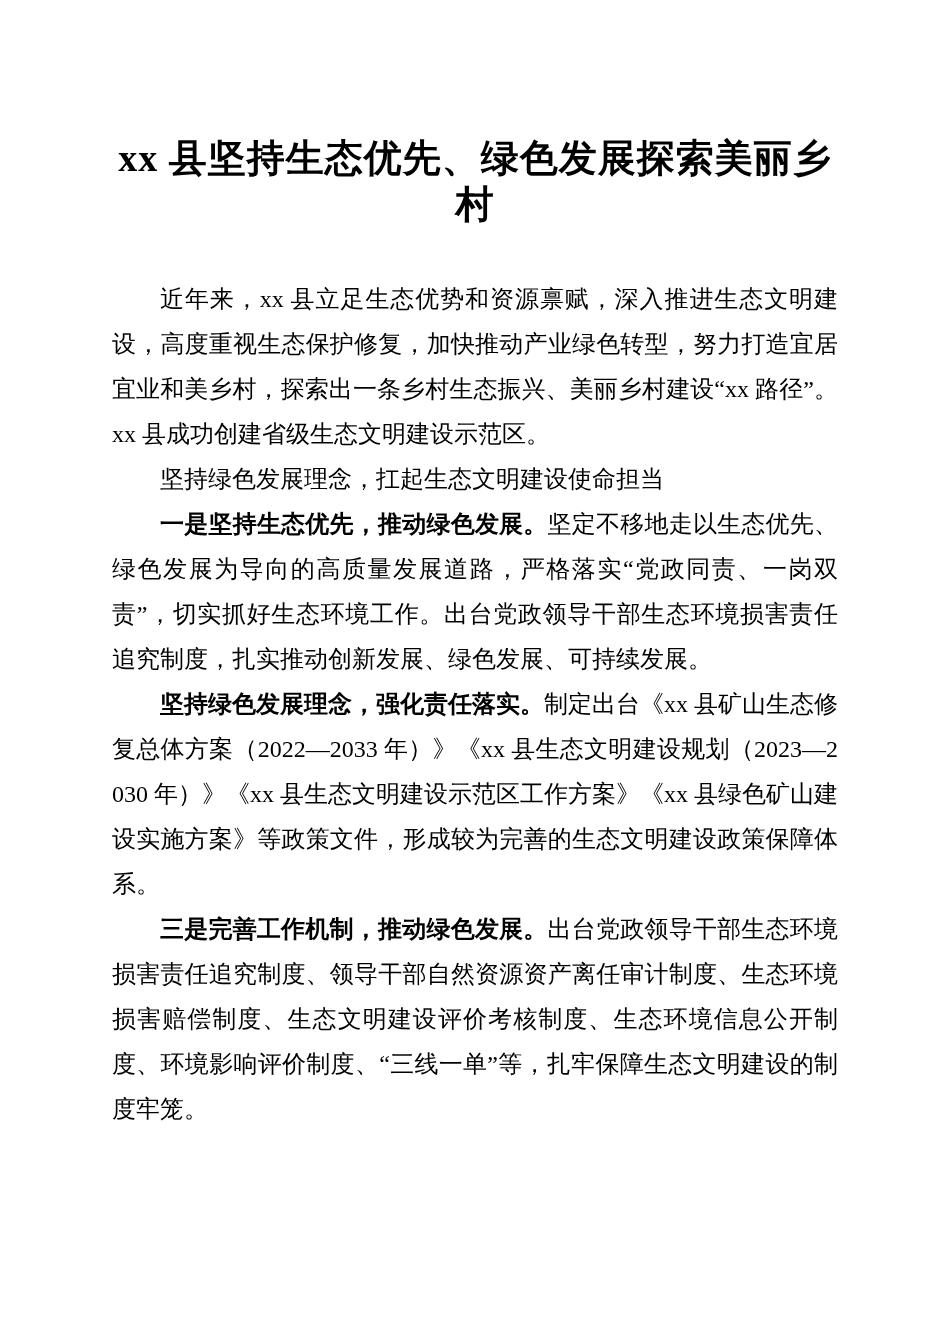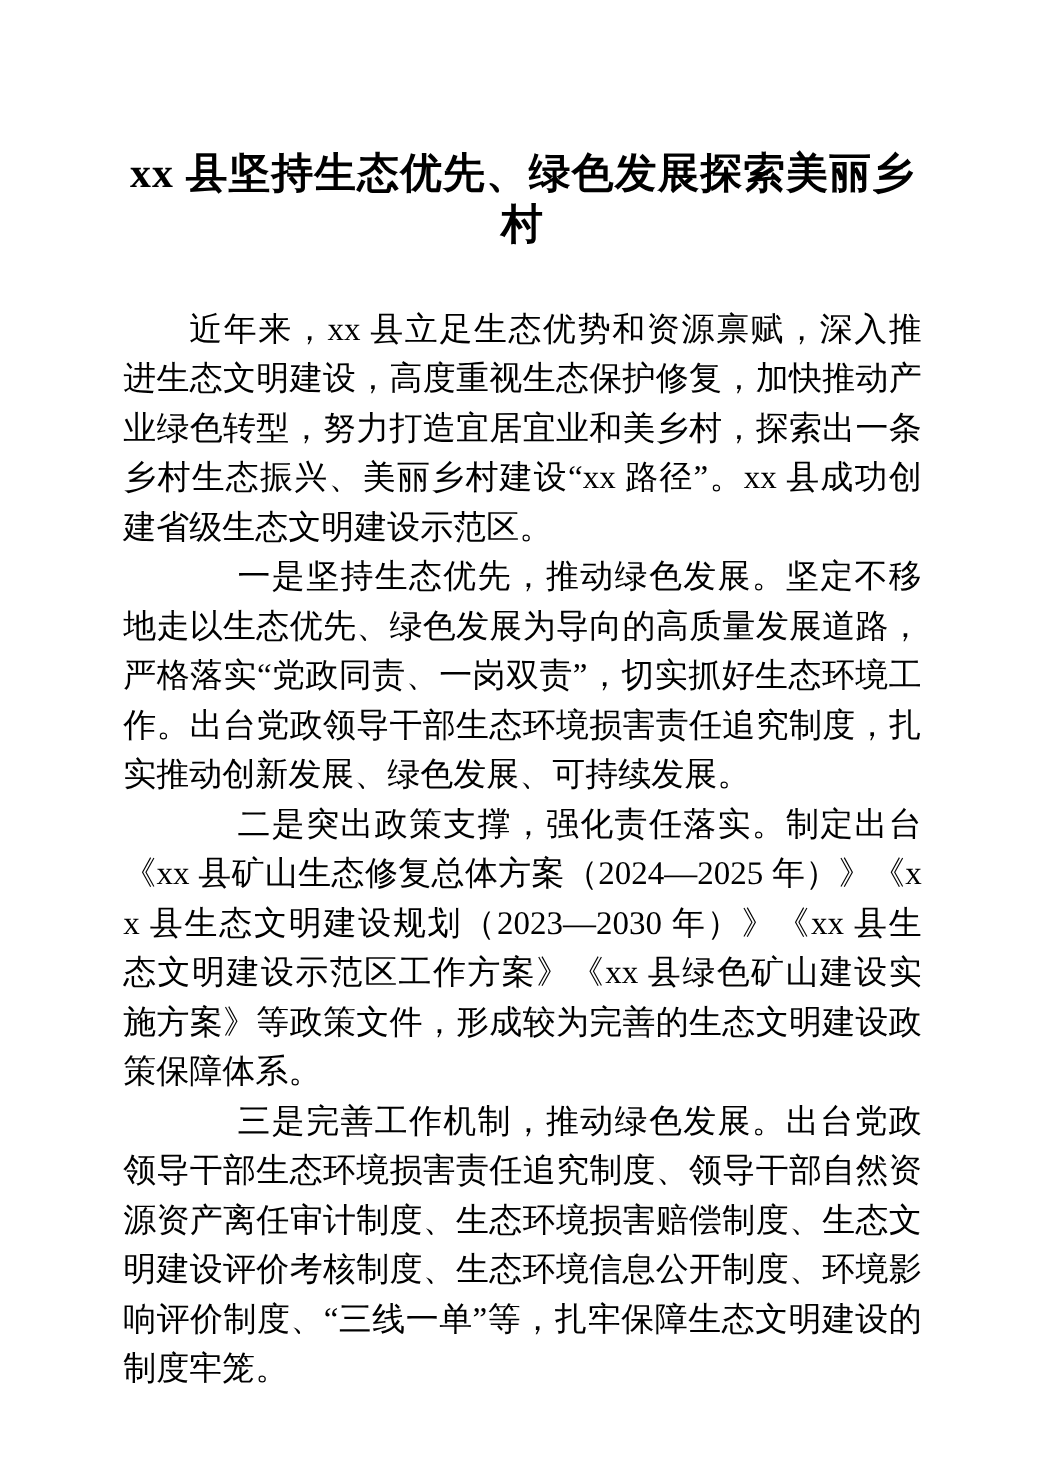--- a/index.html
+++ b/index.html
@@ -26,46 +26,46 @@
     font-weight: 700;
     letter-spacing: 1px;
     font-family: "Liberation Serif", "DejaVu Serif", serif;
   }
   .doc-title .title-line {
     display: block;
   }
   .doc-body p {
     margin: 0;
     padding: 0;
-    font-size: 30px;
+    font-size: 24px;
     line-height: 45px;
     text-align: justify;
     text-justify: inter-ideograph;
     text-indent: 2em;
     word-break: break-all;
   }
   .doc-body p .lead {
-    font-weight: 400;
-    margin-left: 44px;
+    font-weight: 700;
   }
 </style>
 </head>
 <body>
 
 <div class="page">
 
   <h1 class="doc-title">
     <span class="title-line">xx 县坚持生态优先、绿色发展探索美丽乡村</span>
   </h1>
 
   <div class="doc-body">
 
     <p><span>近年来，xx 县立足生态优势和资源禀赋，深入推进生态文明建设，高度重视生态保护修复，加快推动产业绿色转型，努力打造宜居宜业和美乡村，探索出一条乡村生态振兴、美丽乡村建设“xx 路径”。xx 县成功创建省级生态文明建设示范区。</span></p>
 
+    <p><span>坚持绿色发展理念，扛起生态文明建设使命担当</span></p>
 
     <p><span class="lead">一是坚持生态优先，推动绿色发展。</span><span>坚定不移地走以生态优先、绿色发展为导向的高质量发展道路，严格落实“党政同责、一岗双责”，切实抓好生态环境工作。出台党政领导干部生态环境损害责任追究制度，扎实推动创新发展、绿色发展、可持续发展。</span></p>
 
-    <p><span class="lead">二是突出政策支撑，强化责任落实。</span><span>制定出台《xx 县矿山生态修复总体方案（2024—2025 年）》《xx 县生态文明建设规划（2023—2030 年）》《xx 县生态文明建设示范区工作方案》《xx 县绿色矿山建设实施方案》等政策文件，形成较为完善的生态文明建设政策保障体系。</span></p>
+    <p><span class="lead">坚持绿色发展理念，强化责任落实。</span><span>制定出台《xx 县矿山生态修复总体方案（2022—2033 年）》《xx 县生态文明建设规划（2023—2030 年）》《xx 县生态文明建设示范区工作方案》《xx 县绿色矿山建设实施方案》等政策文件，形成较为完善的生态文明建设政策保障体系。</span></p>
 
     <p><span class="lead">三是完善工作机制，推动绿色发展。</span><span>出台党政领导干部生态环境损害责任追究制度、领导干部自然资源资产离任审计制度、生态环境损害赔偿制度、生态文明建设评价考核制度、生态环境信息公开制度、环境影响评价制度、“三线一单”等，扎牢保障生态文明建设的制度牢笼。</span></p>
 
   </div>
 </div>
 
 </body></html>

